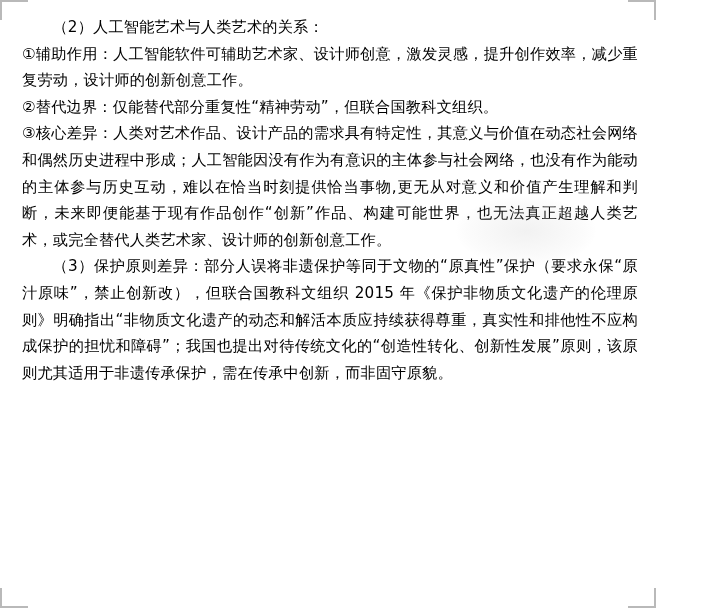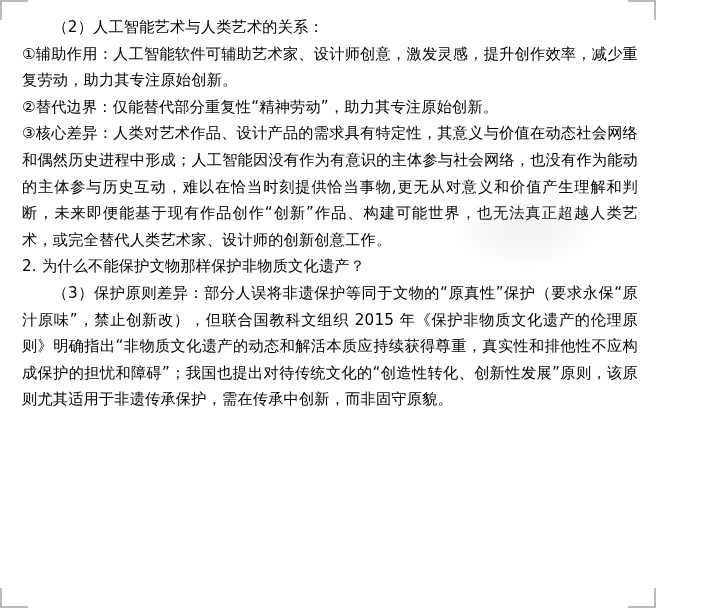--- a/index.html
+++ b/index.html
@@ -61,18 +61,17 @@
 <body>
 
 <div class="page">
   <div class="corner tl"></div>
   <div class="corner tr"></div>
   <div class="corner bl"></div>
   <div class="corner br"></div>
   <div class="watermark"></div>
 
   <p class="para indent2">（2）人工智能艺术与人类艺术的关系：</p>
-  <p class="para">①辅助作用：人工智能软件可辅助艺术家、设计师创意，激发灵感，提升创作效率，减少重复劳动，助力其专注原始创新。</p>
-  <p class="para">②替代边界：仅能替代部分重复性“精神劳动”，助力其专注原始创新。</p>
+  <p class="para">①辅助作用：人工智能软件可辅助艺术家、设计师创意，激发灵感，提升创作效率，减少重复劳动，设计师的创新创意工作。</p>
+  <p class="para">②替代边界：仅能替代部分重复性“精神劳动”，但联合国教科文组织。</p>
   <p class="para">③核心差异：人类对艺术作品、设计产品的需求具有特定性，其意义与价值在动态社会网络和偶然历史进程中形成；人工智能因没有作为有意识的主体参与社会网络，也没有作为能动的主体参与历史互动，难以在恰当时刻提供恰当事物,更无从对意义和价值产生理解和判断，未来即便能基于现有作品创作“创新”作品、构建可能世界，也无法真正超越人类艺术，或完全替代人类艺术家、设计师的创新创意工作。</p>
-  <p class="para">2.  为什么不能保护文物那样保护非物质文化遗产？</p>
   <p class="para indent2">（3）保护原则差异：部分人误将非遗保护等同于文物的“原真性”保护（要求永保“原汁原味”，禁止创新改），但联合国教科文组织 2015 年《保护非物质文化遗产的伦理原则》明确指出“非物质文化遗产的动态和解活本质应持续获得尊重，真实性和排他性不应构成保护的担忧和障碍”；我国也提出对待传统文化的“创造性转化、创新性发展”原则，该原则尤其适用于非遗传承保护，需在传承中创新，而非固守原貌。</p>
 </div>
 
 </body></html>

